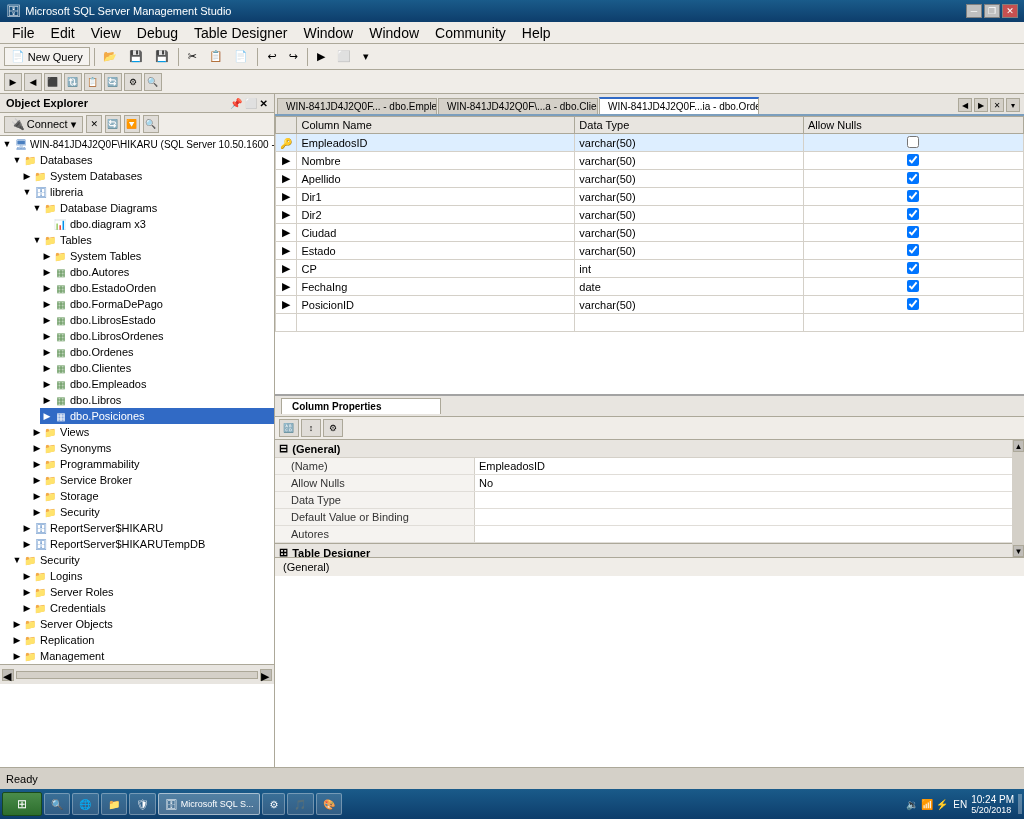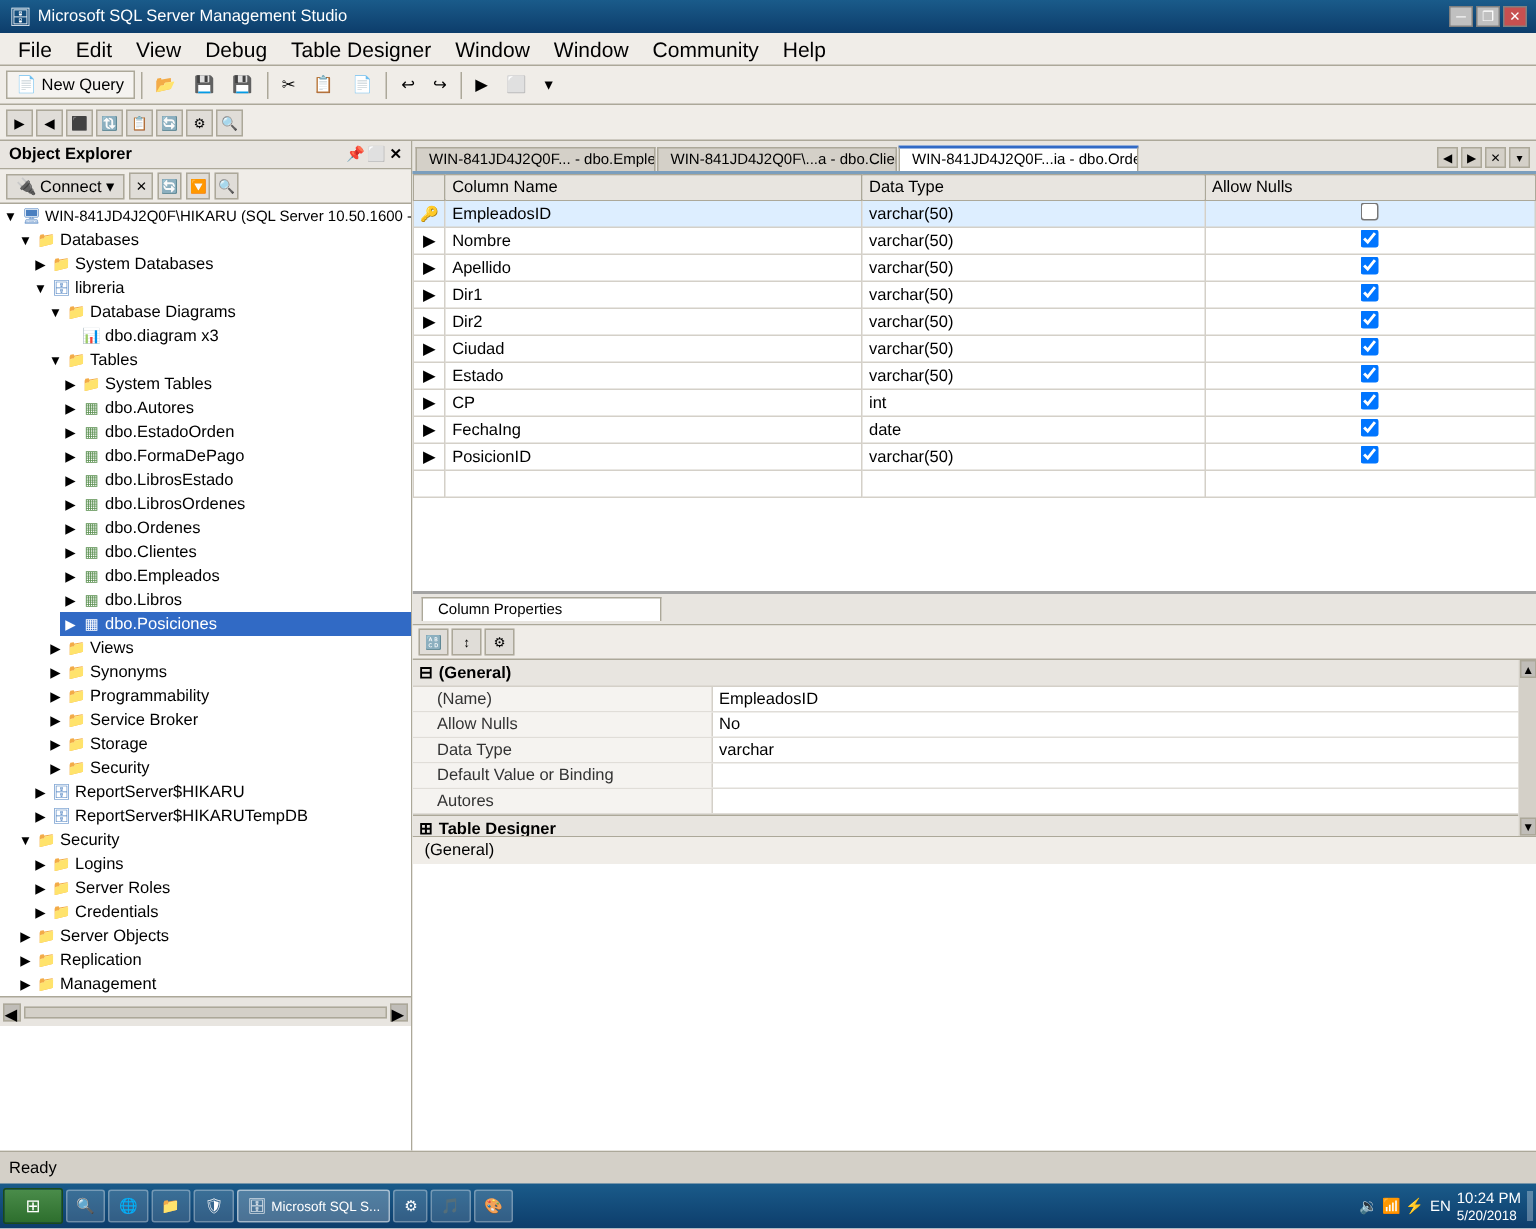--- a/index.html
+++ b/index.html
@@ -479,21 +479,21 @@
                       <td class="empty-row"></td>
                       <td class="empty-row"></td>
                       <td class="empty-row"></td>
               </tr>
             </tbody>
         </table>
       </div>
 
       <div id="col-props">
         <div id="col-props-header">
-          <span class="tab" style="background:white; border-bottom:none; padding:2px 10px; font-weight:normal;">
+          <span class="tab" style="background:white; border-bottom:none; padding:2px 10px; font-weight:bold;">
             <span>Column Properties</span>
           </span>
         </div>
         <div id="col-props-toolbar">
           <button class="tb2-btn" style="width:20px;">🔠</button>
           <button class="tb2-btn" style="width:20px;">↕</button>
           <button class="tb2-btn" style="width:20px;">⚙</button>
         </div>
         <div id="col-props-content">
           <div id="col-props-table">
@@ -505,21 +505,20 @@
             <div class="props-row">
               <div class="props-label">(Name)</div>
               <div class="props-value">EmpleadosID</div>
             </div>
             <div class="props-row">
               <div class="props-label">Allow Nulls</div>
               <div class="props-value">No</div>
             </div>
             <div class="props-row">
               <div class="props-label">Data Type</div>
-              <div class="props-value">varchar</div>
             </div>
             <div class="props-row">
               <div class="props-label">Default Value or Binding</div>
               <div class="props-value"></div>
             </div>
             <div class="props-row">
               <div class="props-label">Autores</div>
             </div>
 
             <div class="props-section-header2">

